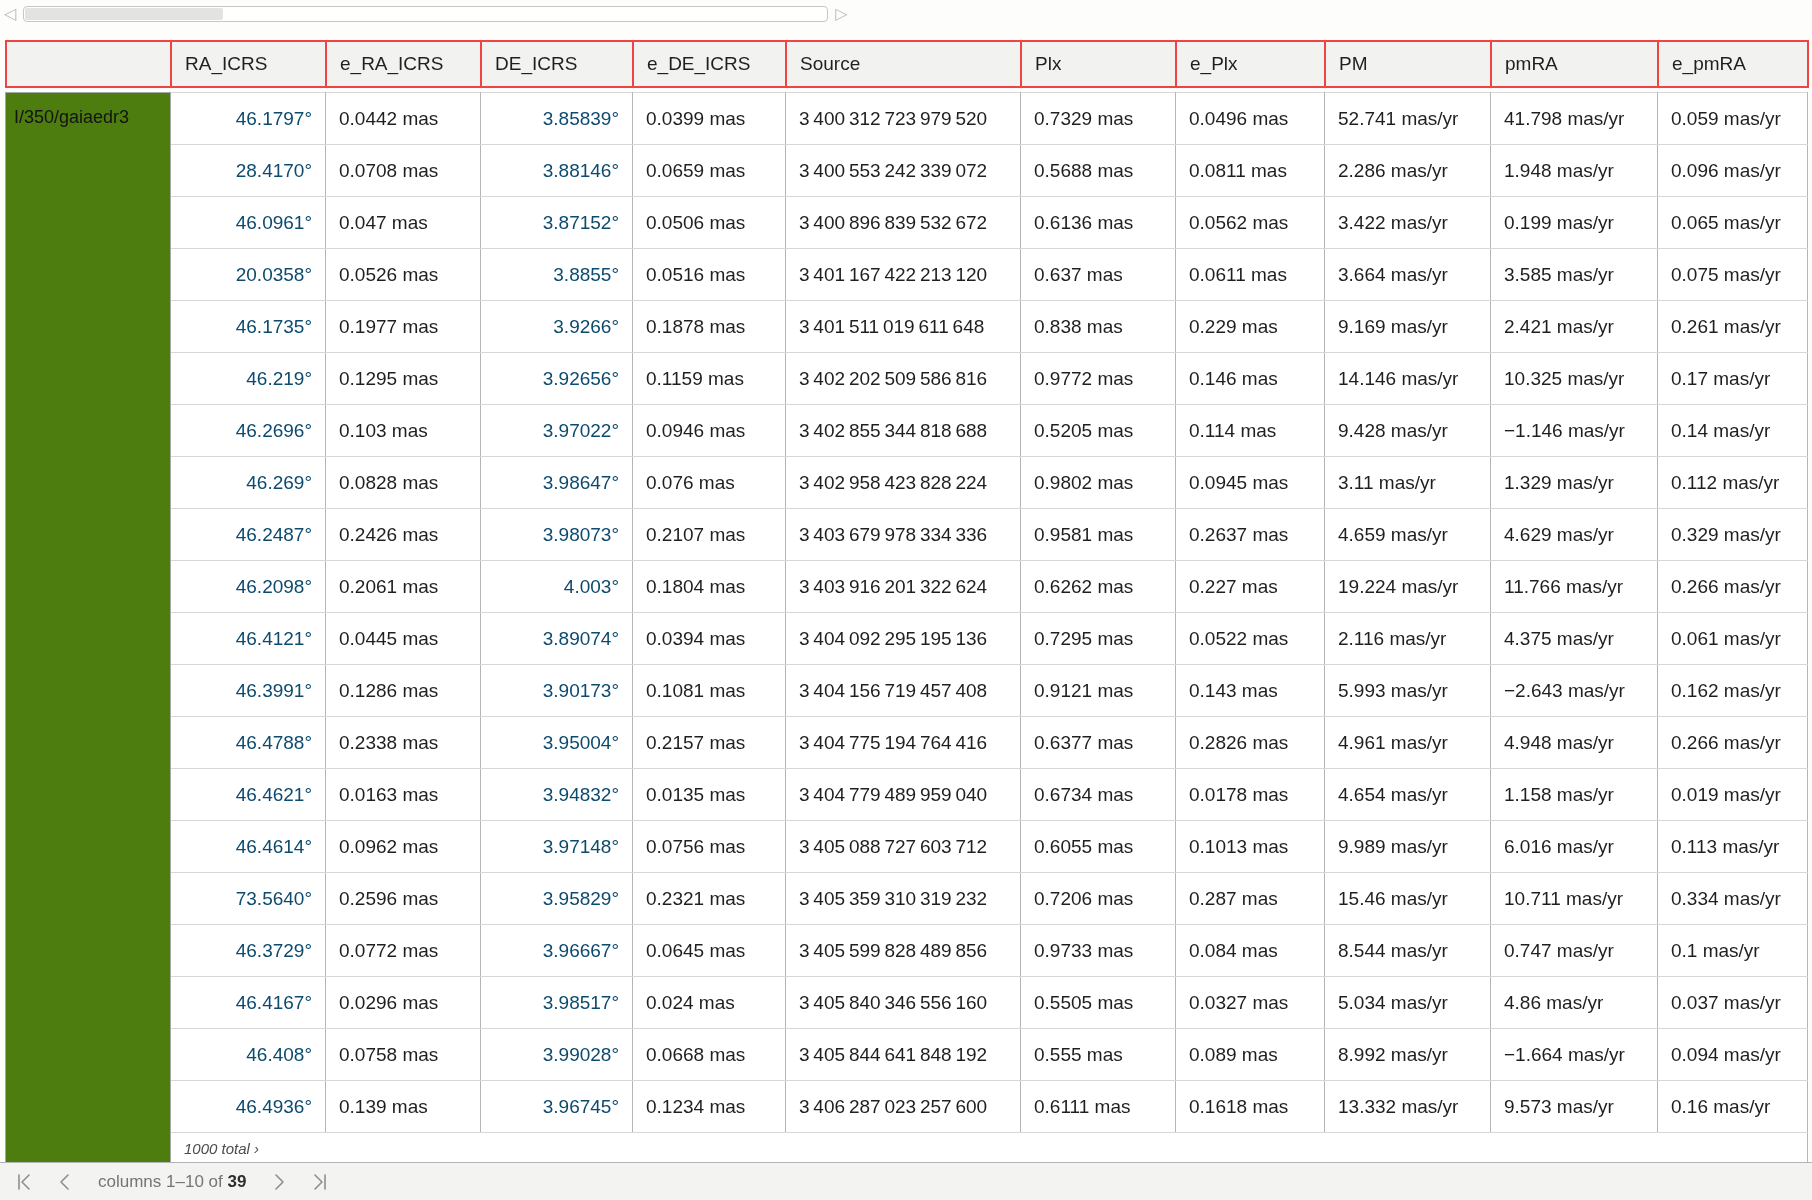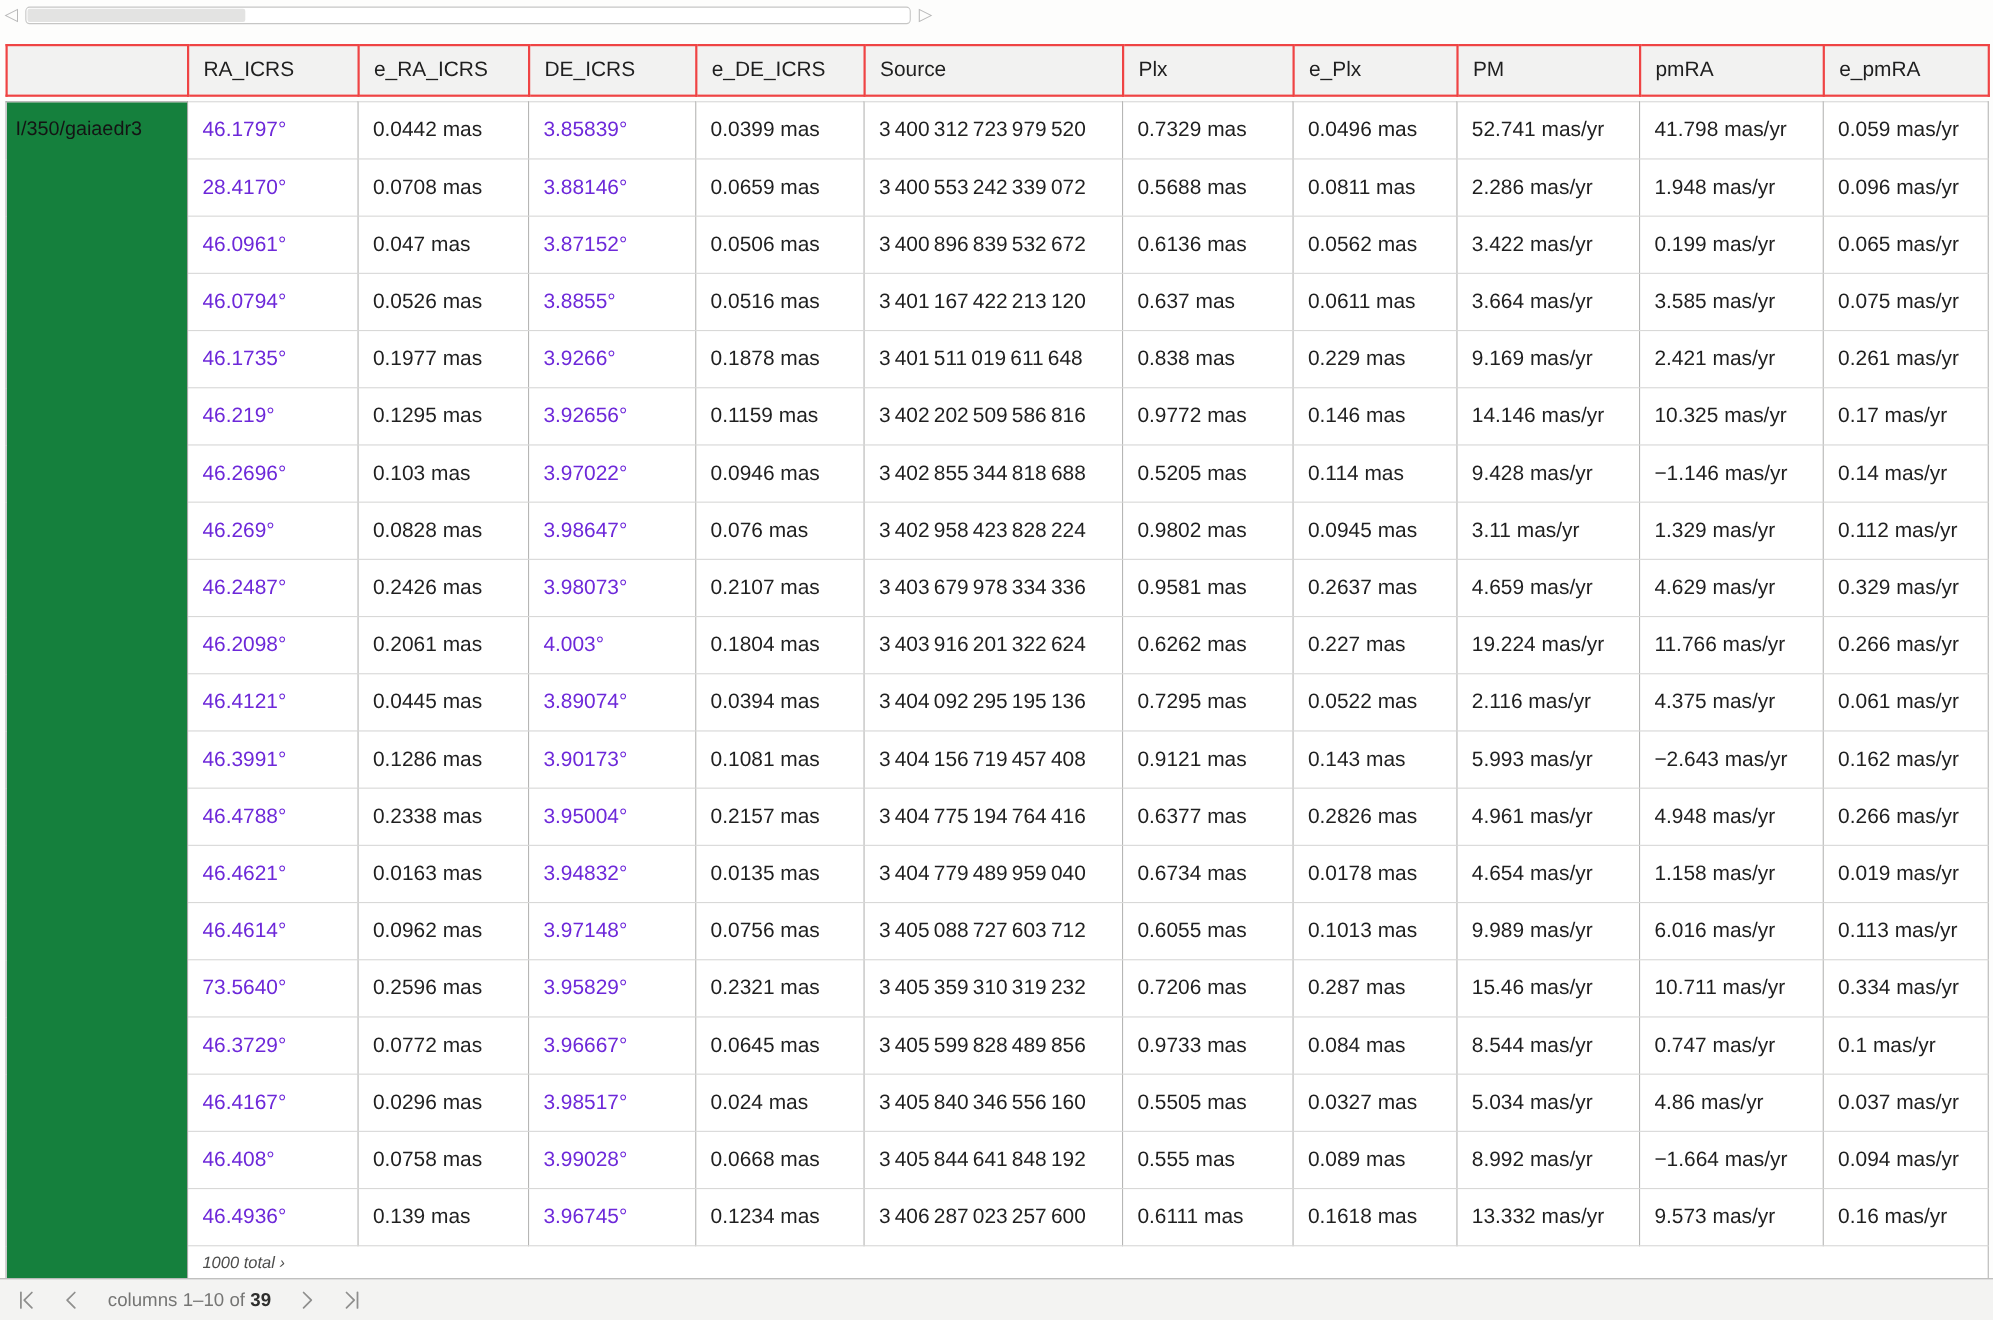--- a/index.html
+++ b/index.html
@@ -54,23 +54,23 @@
     background: #ffffff;
     border-left: 1px solid #b6b6b5;
     border-right: 1px solid #b6b6b5;
     border-top: 1px solid #d8d8d7;
     border-bottom: 1px solid #d8d8d7;
     font-size: 19px;
     padding: 0 13px;
     white-space: nowrap;
     overflow: hidden;
   }
-  .bodytable td.coord { color: #6d28d9; }
+  .bodytable td.coord { color: #0c4a6e; text-align: right; }
   .bodytable td.rowlabel {
-    background: #15803d;
+    background: #4d7c0f;
     border: 1px solid #a8a8a7;
     vertical-align: top;
     padding: 14px 6px 0 8px;
     font-size: 18px;
     color: #141414;
   }
   .bodytable tr.total td {
     height: 32px;
     font-size: 15px;
     color: #4d4d4c;
@@ -184,21 +184,21 @@
           <td class="coord">3.87152°</td>
           <td>0.0506 mas</td>
           <td>3 400 896 839 532 672</td>
           <td>0.6136 mas</td>
           <td>0.0562 mas</td>
           <td>3.422 mas/yr</td>
           <td>0.199 mas/yr</td>
           <td>0.065 mas/yr</td>
         </tr>
         <tr>
-          <td class="coord">46.0794°</td>
+          <td class="coord">20.0358°</td>
           <td>0.0526 mas</td>
           <td class="coord">3.8855°</td>
           <td>0.0516 mas</td>
           <td>3 401 167 422 213 120</td>
           <td>0.637 mas</td>
           <td>0.0611 mas</td>
           <td>3.664 mas/yr</td>
           <td>3.585 mas/yr</td>
           <td>0.075 mas/yr</td>
         </tr>

